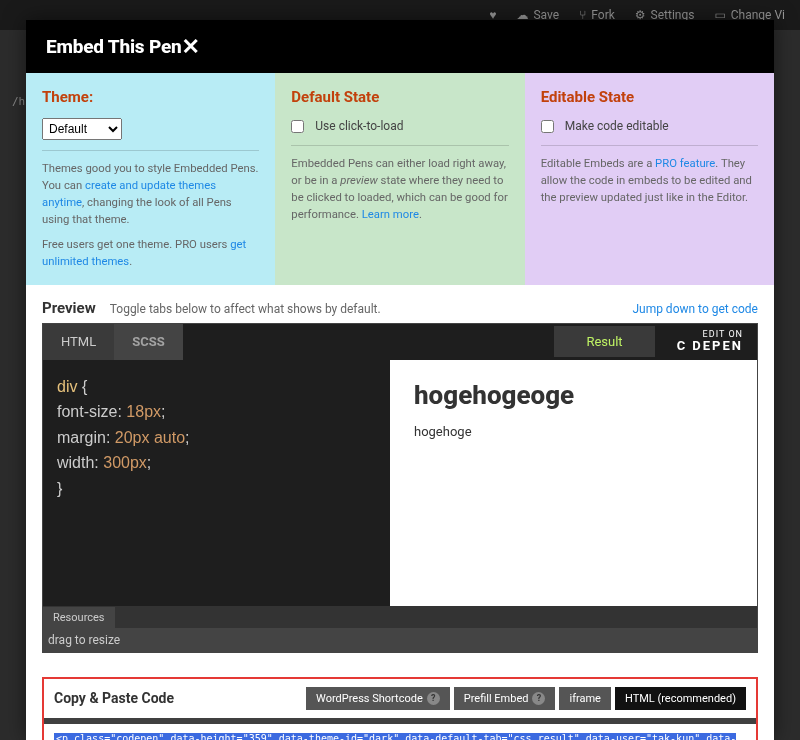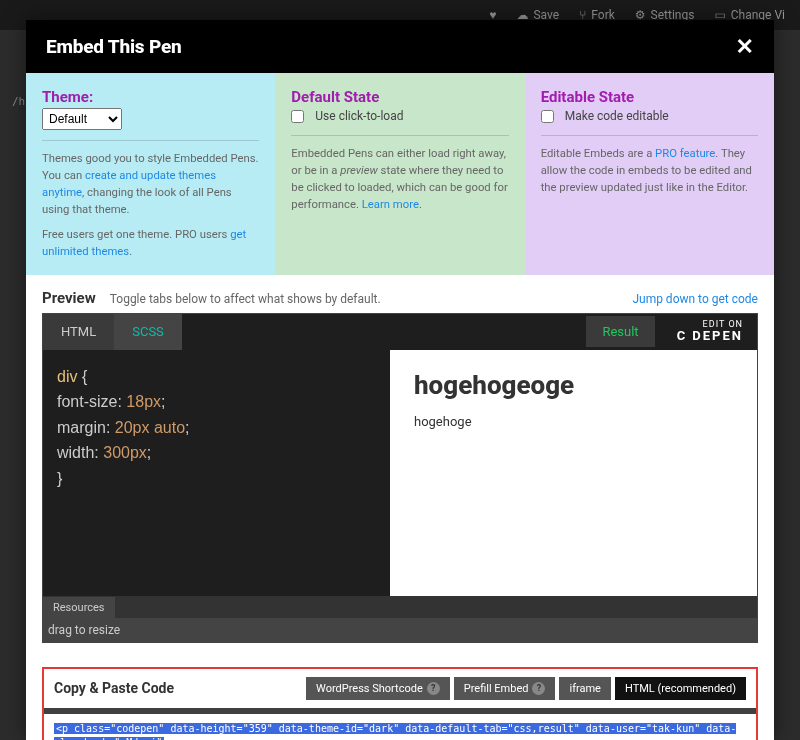--- a/index.html
+++ b/index.html
@@ -3,51 +3,51 @@
   <meta charset="utf-8">
   <style>
     * { box-sizing: border-box; margin: 0; padding: 0; }
     body { font-family: -apple-system, "Segoe UI", Roboto, sans-serif; background: #2c2c2c; width: 800px; height: 740px; overflow: hidden; position: relative; }
     
     .toolbar { display: flex; justify-content: flex-end; gap: 20px; padding: 8px 15px; background: #1a1a1a; color: #999; font-size: 12px; }
     .toolbar-item { display: flex; align-items: center; gap: 5px; cursor: pointer; }
     
     .modal { position: absolute; top: 20px; left: 26px; right: 26px; bottom: 0; background: #fff; box-shadow: 0 0 20px rgba(0,0,0,0.5); display: flex; flex-direction: column; }
     
-    .modal-header { background: #000; color: #fff; padding: 14px 20px; display: flex; justify-content: space-between; align-items: center; }
+    .modal-header { background: #000; color: #fff; padding: 14px 20px; display: flex; justify-content: flex-start; align-items: center; }
     .modal-title { font-size: 19px; font-weight: 800; letter-spacing: -0.2px; }
     .close-btn { color: #fff; font-size: 22px; font-weight: bold; cursor: pointer; }
     
     .panels { display: flex; }
     .panel { flex: 1; padding: 14px 16px; font-size: 12px; line-height: 1.4; color: #444; }
     .panel-cyan { background: #b8ecf5; }
     .panel-green { background: #c8e6c9; }
     .panel-purple { background: #e1cdf5; }
-    .panel h3 { font-size: 15px; font-weight: bold; color: #a21caf; }
+    .panel h3 { font-size: 15px; font-weight: bold; color: #c2410c; margin-bottom: 10px; }
     .panel select { width: 80px; font-size: 12px; padding: 2px; margin-bottom: 10px; }
     .panel .state-row { display: flex; align-items: center; gap: 11px; margin-bottom: 10px; }
     .panel .state-row input[type="checkbox"] { width: 13px; height: 13px; }
     .panel hr { border: none; border-top: 1px solid rgba(0,0,0,0.15); margin-bottom: 10px; }
     .panel p { color: #666; font-size: 11.3px; line-height: 1.5; }
     .panel a { color: #1e88e5; text-decoration: none; }
     .panel .mt { margin-top: 8px; }
     
     .preview-section { padding: 14px 16px 10px; }
     .preview-header { display: flex; align-items: baseline; gap: 14px; margin-bottom: 6px; }
     .preview-title { font-size: 15px; font-weight: bold; color: #333; }
     .preview-hint { font-size: 12px; color: #666; }
     .preview-jump { margin-left: auto; font-size: 12px; color: #1e88e5; text-decoration: none; }
     
     .embed-frame { background: #5a5f67; padding: 0; border: 1px solid #444; }
     .embed-top { display: flex; background: #1e1e1e; height: 36px; }
     .embed-tabs { display: flex; }
     .embed-tab { padding: 10px 18px; background: #3a3a3a; color: #ccc; font-size: 13px; cursor: pointer; }
-    .embed-tab.active { background: #444; color: #14b8a6; }
+    .embed-tab.active { background: #444; color: #a3a3a3; font-weight: bold; }
     .embed-result { margin-left: auto; display: flex; align-items: center; }
-    .embed-result-btn { padding: 8px 16px; background: #3a3a3a; color: #22c55e; font-size: 13px; margin-right: 8px; cursor: pointer; }
+    .embed-result-btn { padding: 8px 32px; background: #3a3a3a; color: #bef264; font-size: 13px; margin-right: 8px; cursor: pointer; }
     .embed-editcp { color: #fff; font-size: 9px; text-align: right; padding: 4px 14px; letter-spacing: 1px; line-height: 1.1; }
     .embed-editcp .cp { font-size: 13px; letter-spacing: 2px; font-weight: bold; }
     
     .embed-body { display: flex; height: 246px; }
     .code-pane { flex: 1; background: #1e1e1e; padding: 14px; font-family: Liberation Sans, sans-serif; font-size: 16px; line-height: 1.6; color: #ccc; }
     .code-pane .sel { color: #e5c07b; }
     .code-pane .prop { color: #ccc; }
     .code-pane .num { color: #d19a66; }
     .code-pane .val { color: #d19a66; }
     .result-pane { flex: 1; background: #fff; padding: 20px 24px; }

